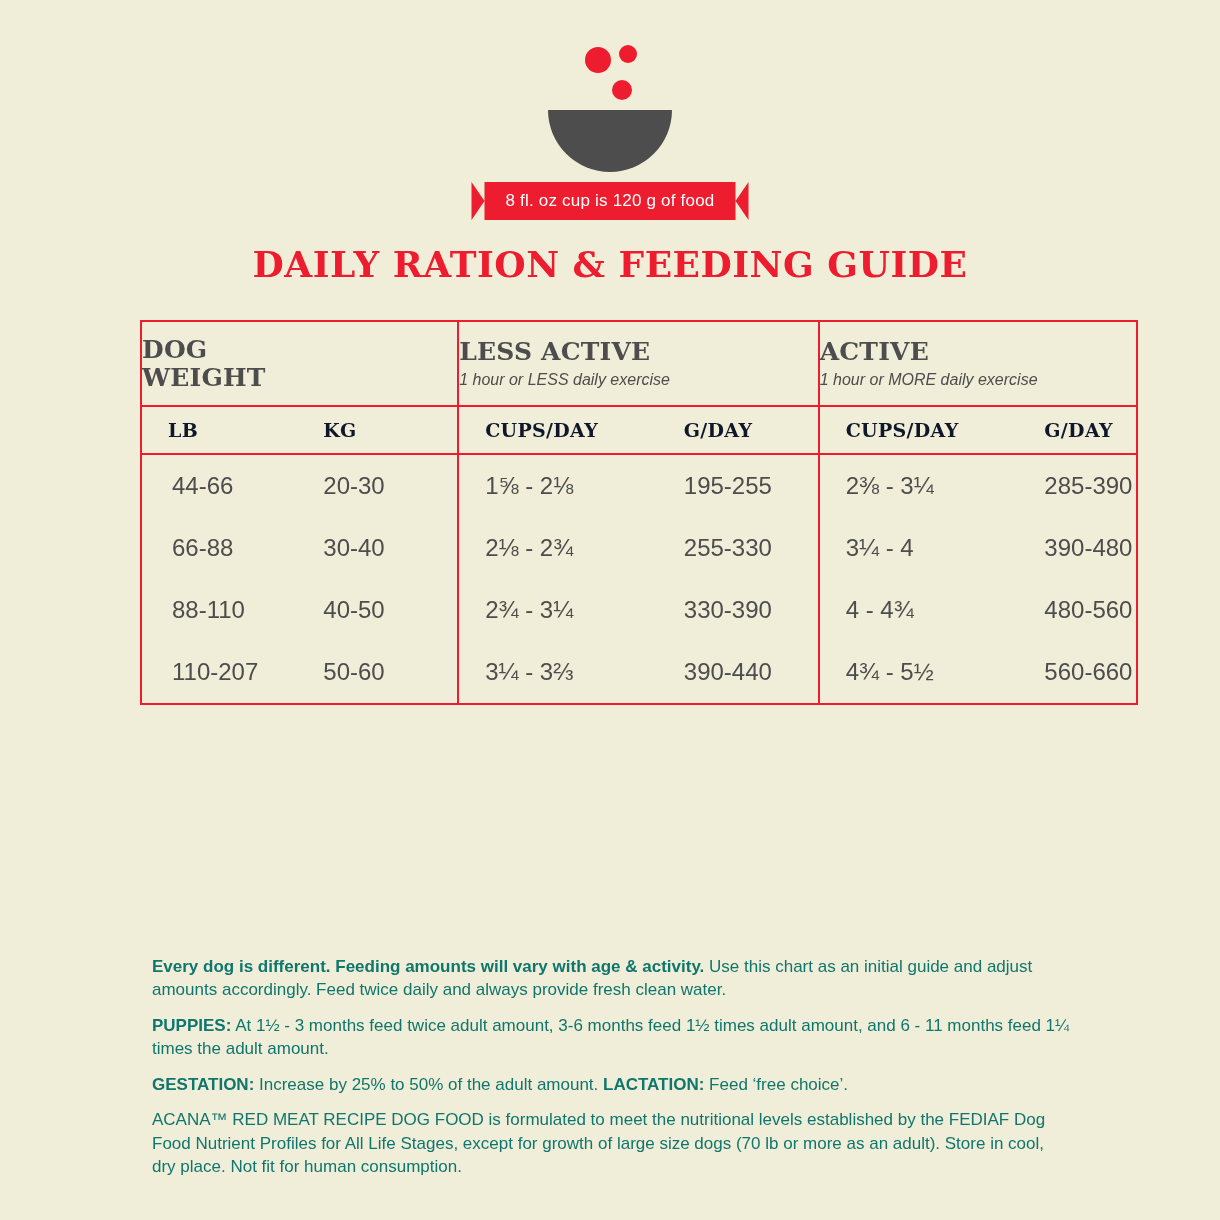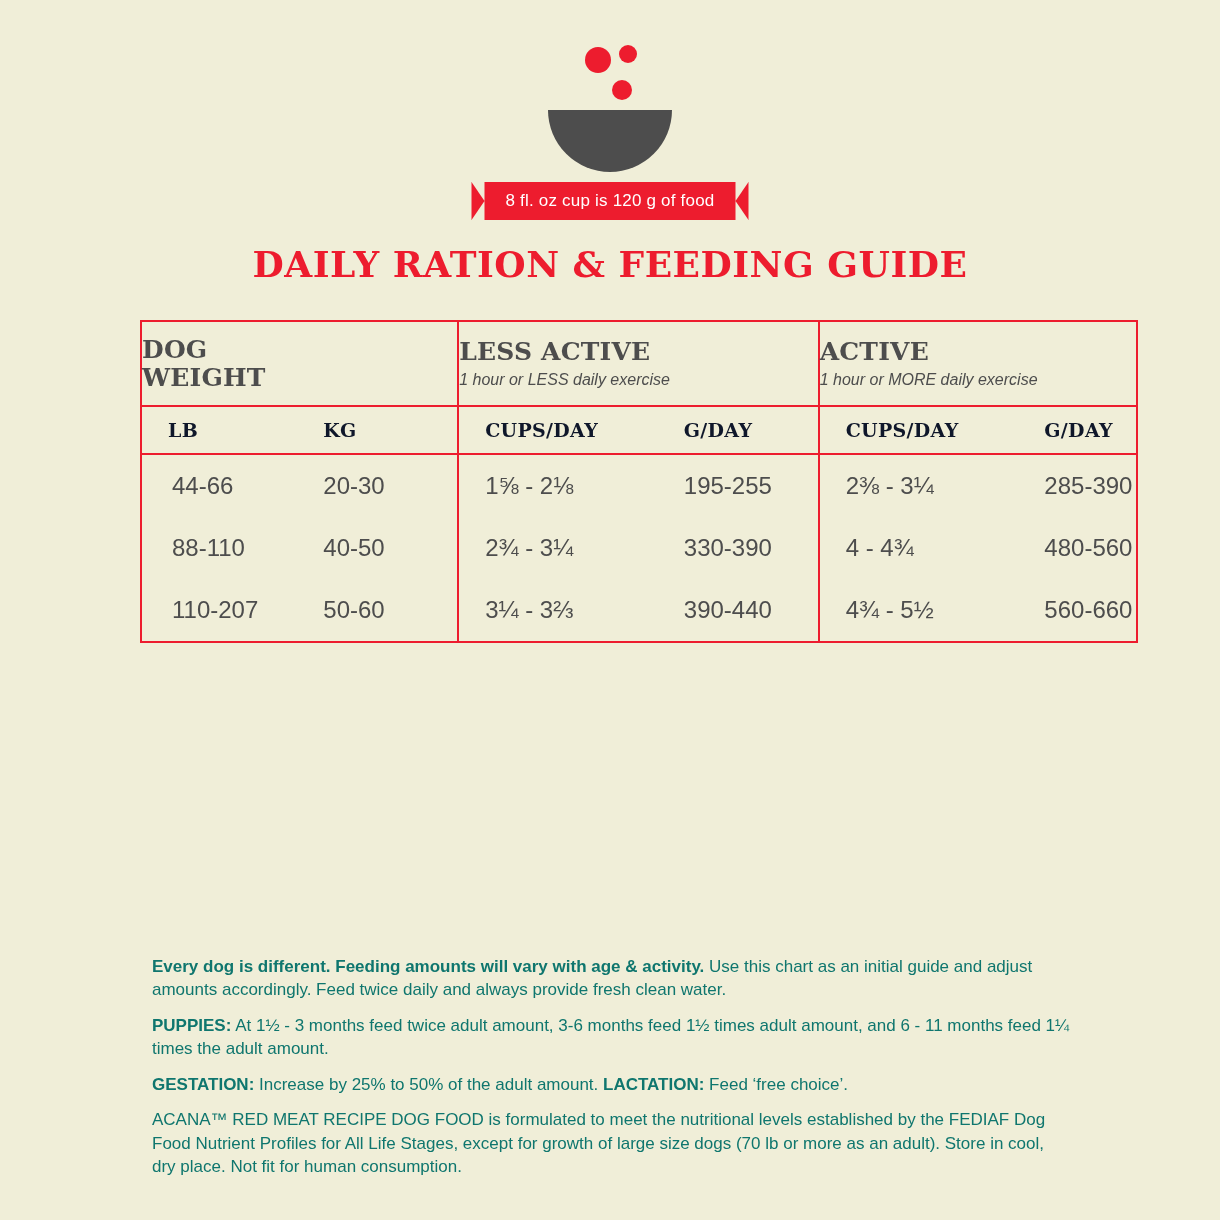--- a/index.html
+++ b/index.html
@@ -225,20 +225,28 @@
 
       <tr class="data-row">
         <td class="first-data">44-66</td>
         <td>20-30</td>
         <td class="vline">1⅝ - 2⅛</td>
         <td>195-255</td>
         <td class="vline">2⅜ - 3¼</td>
         <td>285-390</td>
       </tr>
       <tr class="data-row">
+        <td class="first-data">66-88</td>
+        <td>30-40</td>
+        <td class="vline">2⅛ - 2¾</td>
+        <td>255-330</td>
+        <td class="vline">3¼ - 4</td>
+        <td>390-480</td>
+      </tr>
+      <tr class="data-row">
         <td class="first-data">88-110</td>
         <td>40-50</td>
         <td class="vline">2¾ - 3¼</td>
         <td>330-390</td>
         <td class="vline">4 - 4¾</td>
         <td>480-560</td>
       </tr>
       <tr class="data-row">
         <td class="first-data">110-207</td>
         <td>50-60</td>

